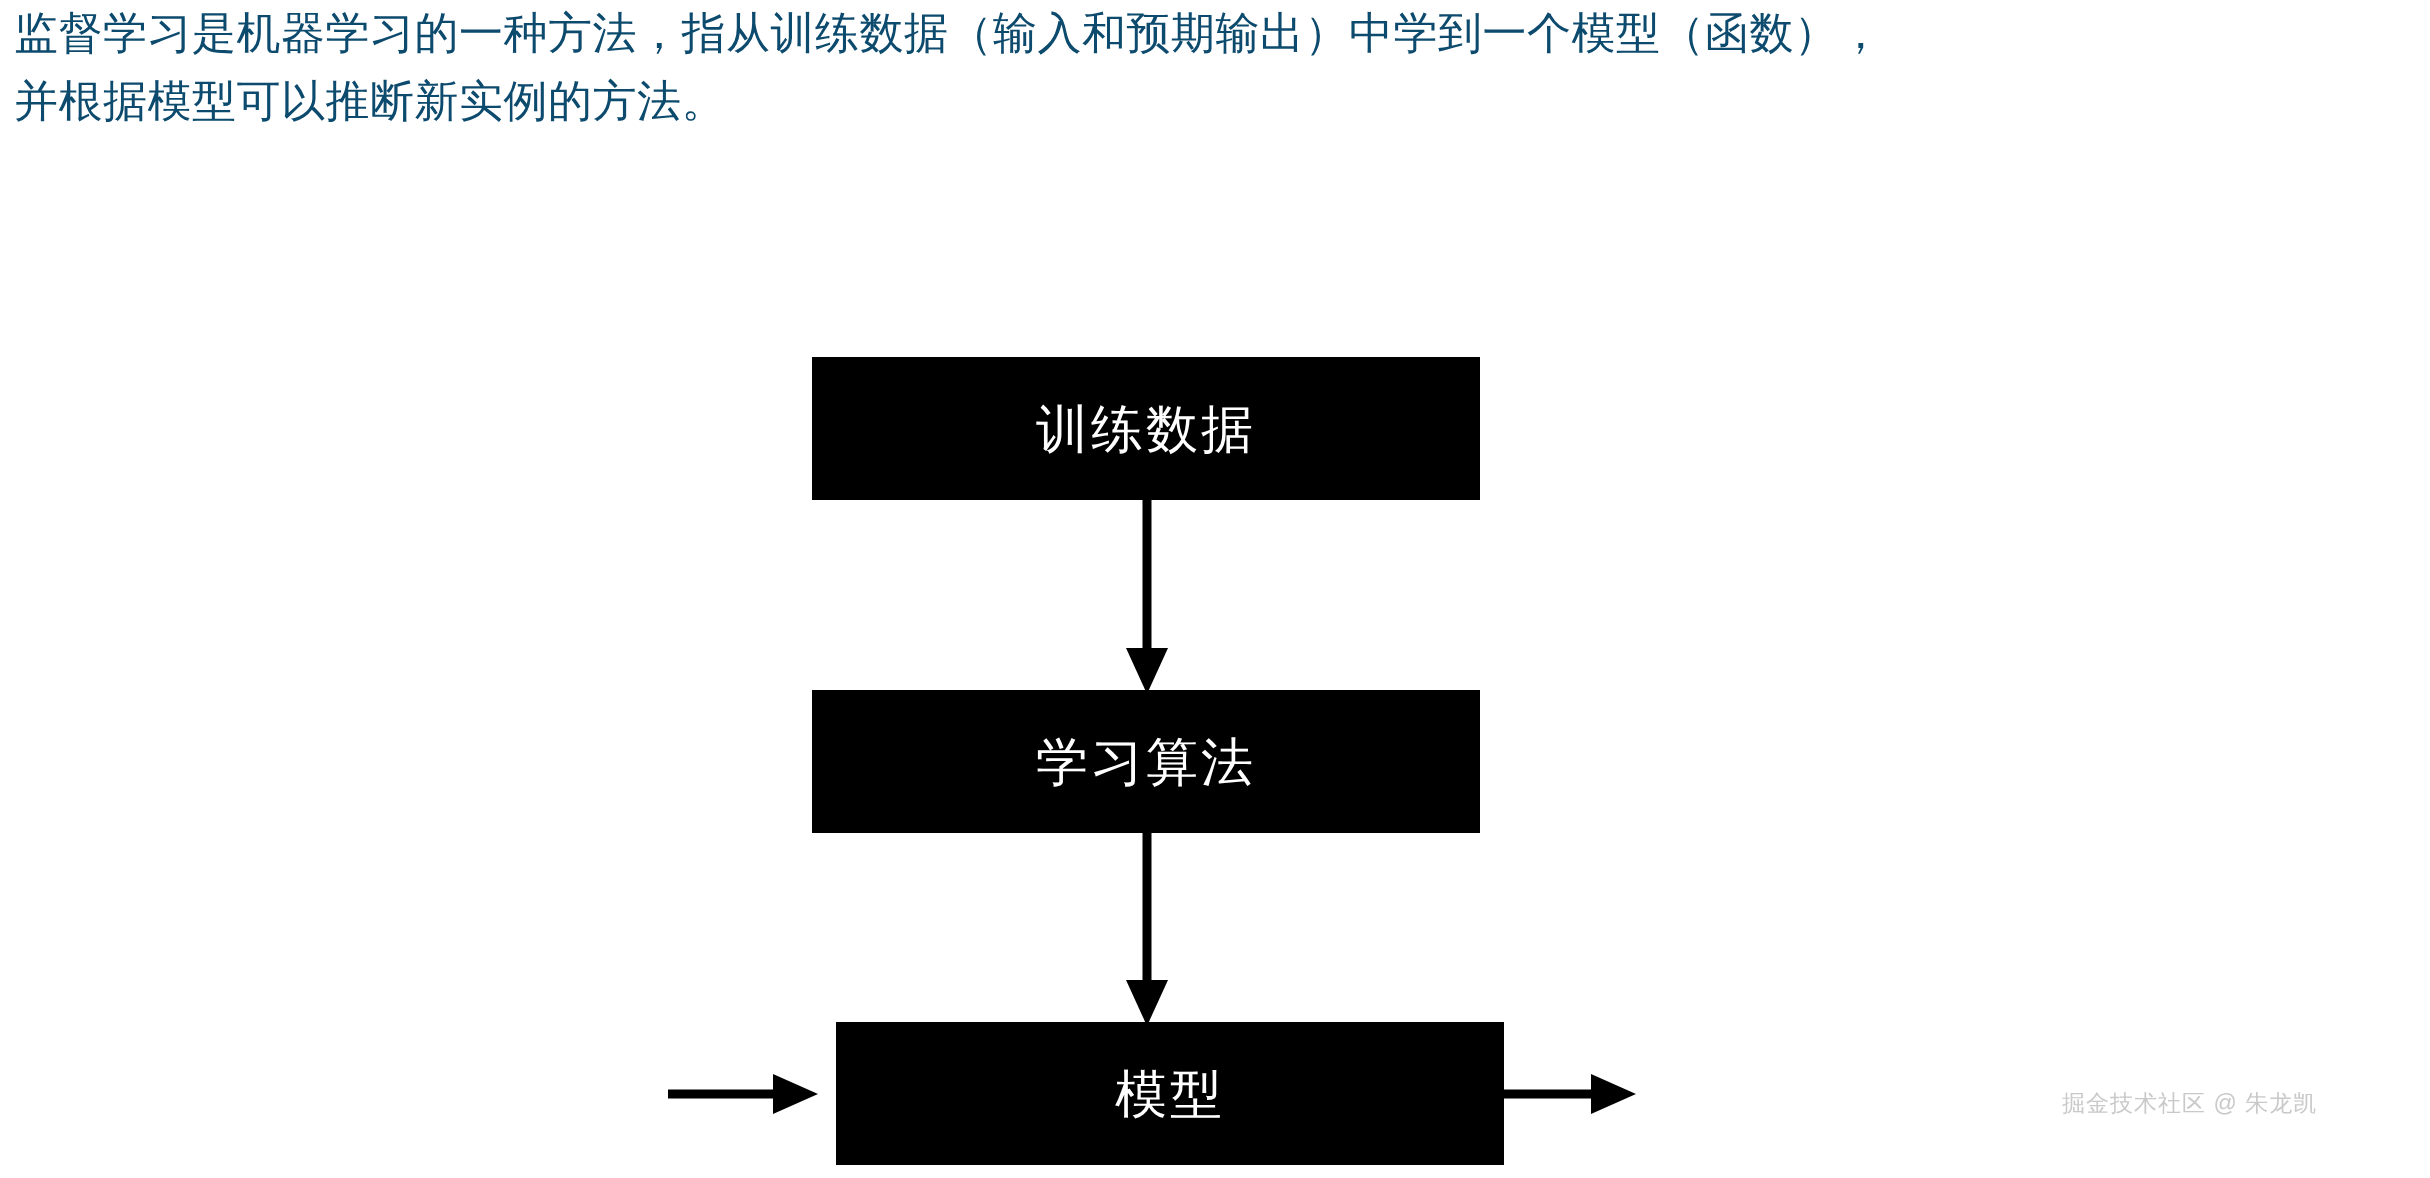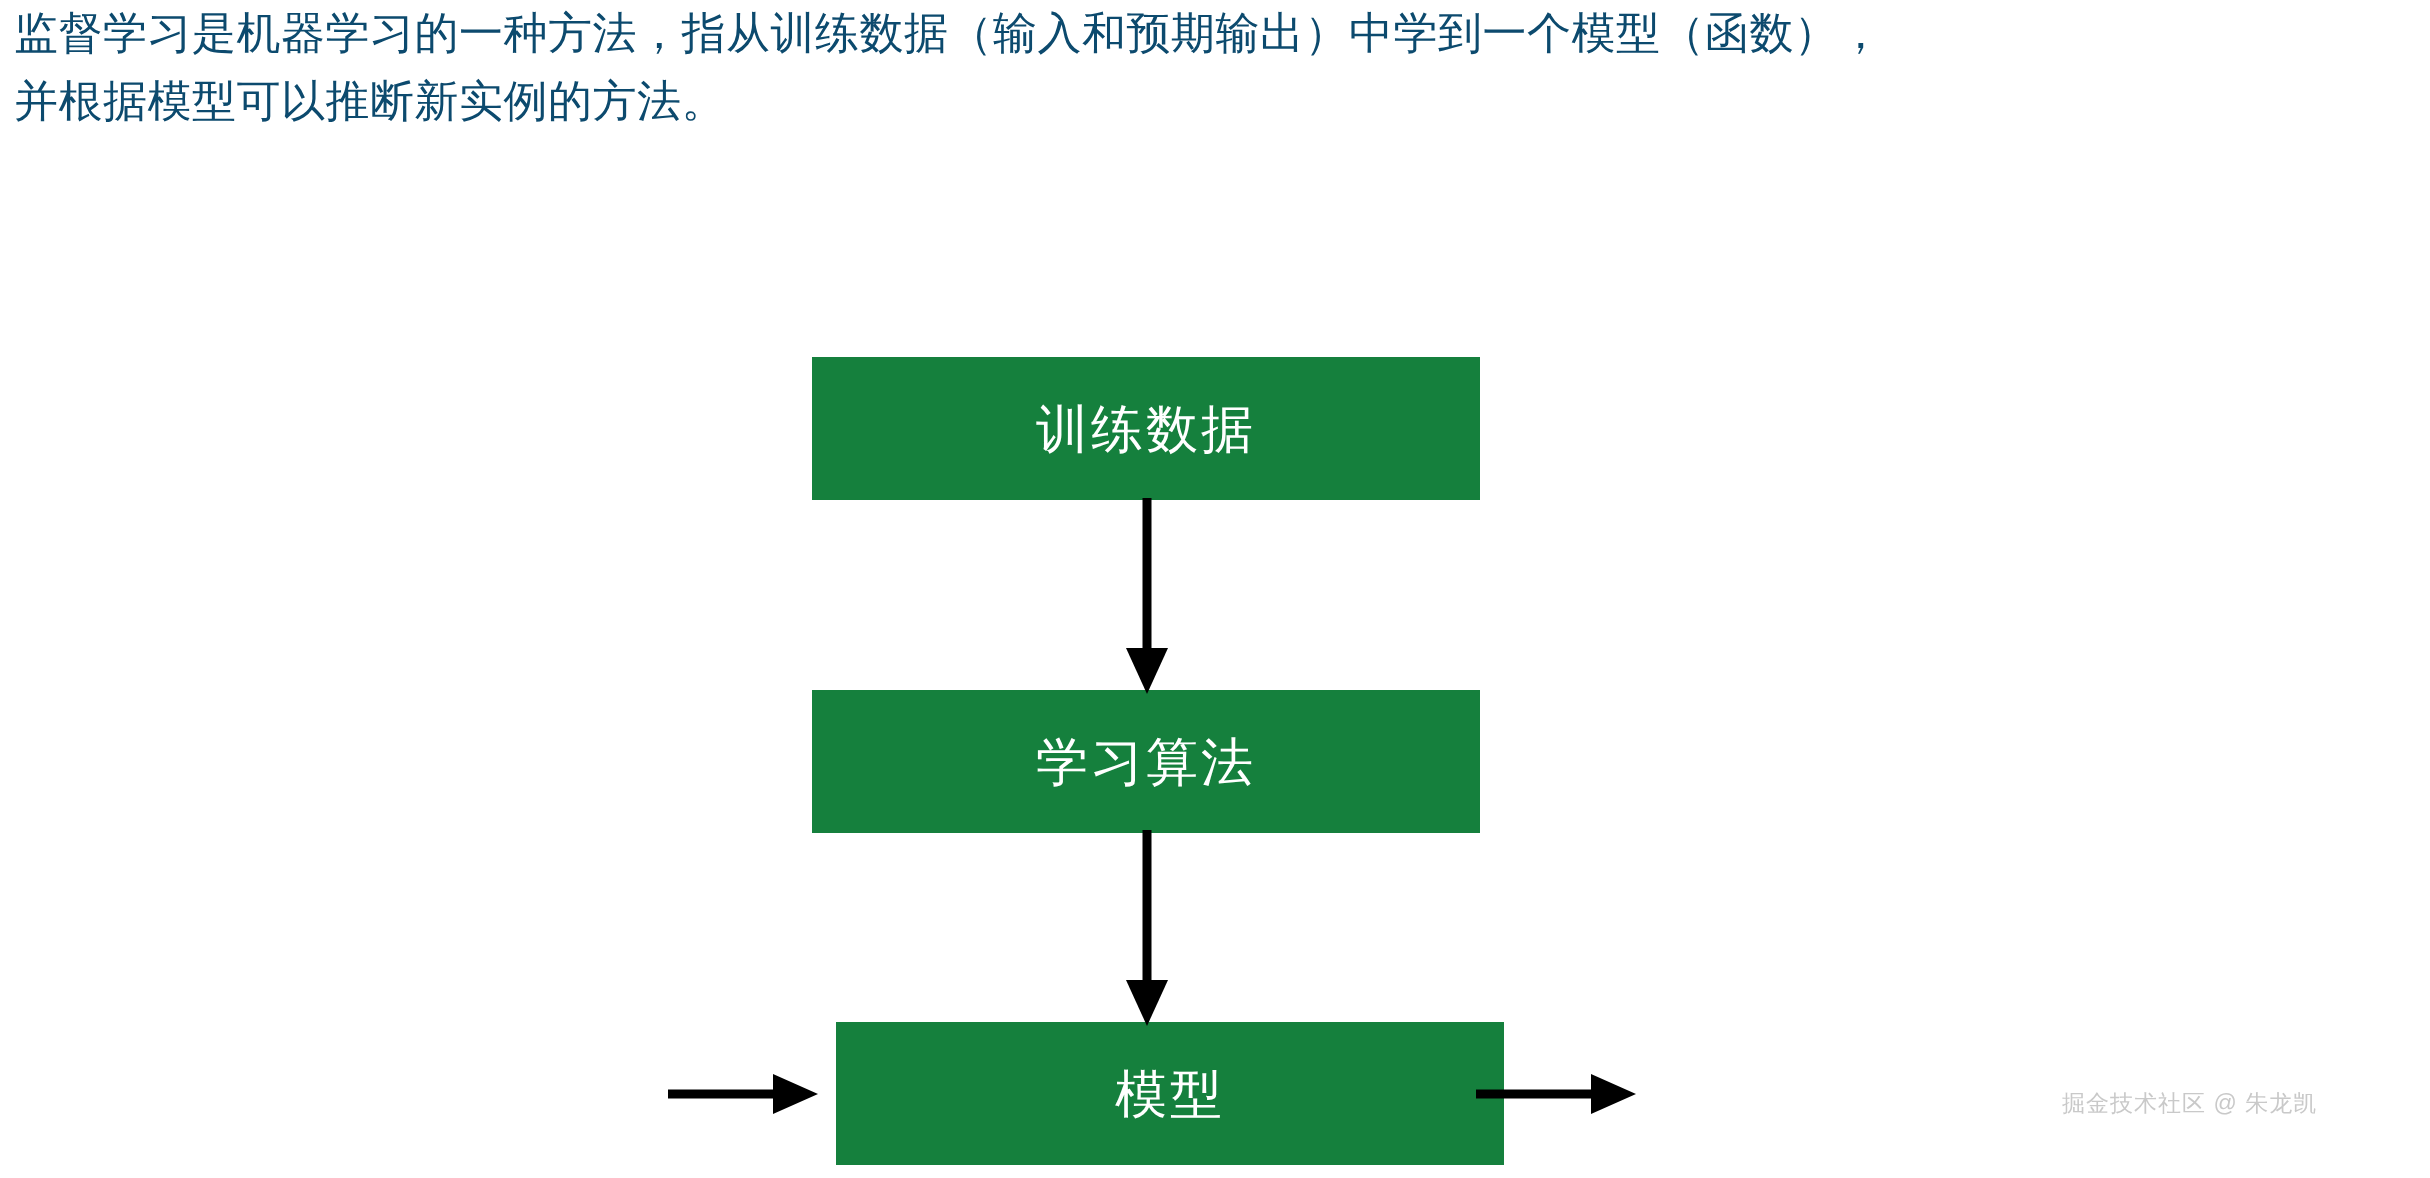--- a/index.html
+++ b/index.html
@@ -35,21 +35,21 @@
   
   #diagram {
     position: absolute;
     left: 0;
     top: 0;
     width: 2430px;
     height: 1178px;
   }
   .node {
     position: absolute;
-    background: #15803d;
+    background: #000000;
     display: flex;
     align-items: center;
     justify-content: center;
     box-sizing: border-box;
   }
   .node-label {
     font-family: "Liberation Sans", "DejaVu Sans", sans-serif;
     color: #ffffff;
     font-size: 52px;
     letter-spacing: 3px;

